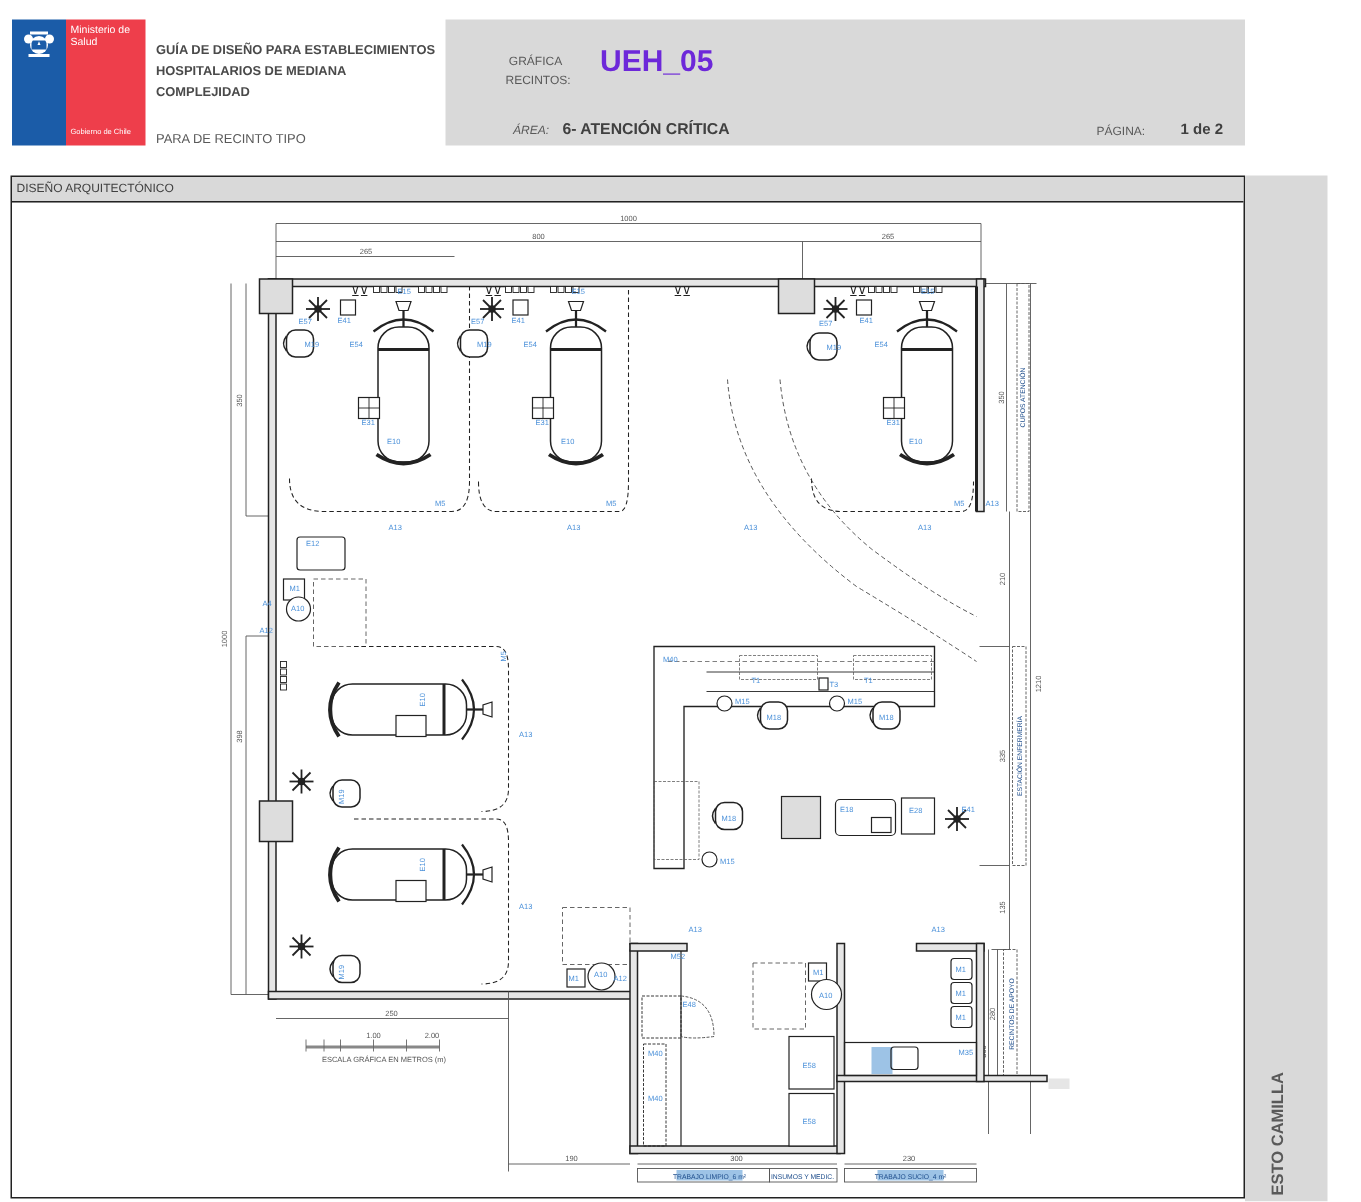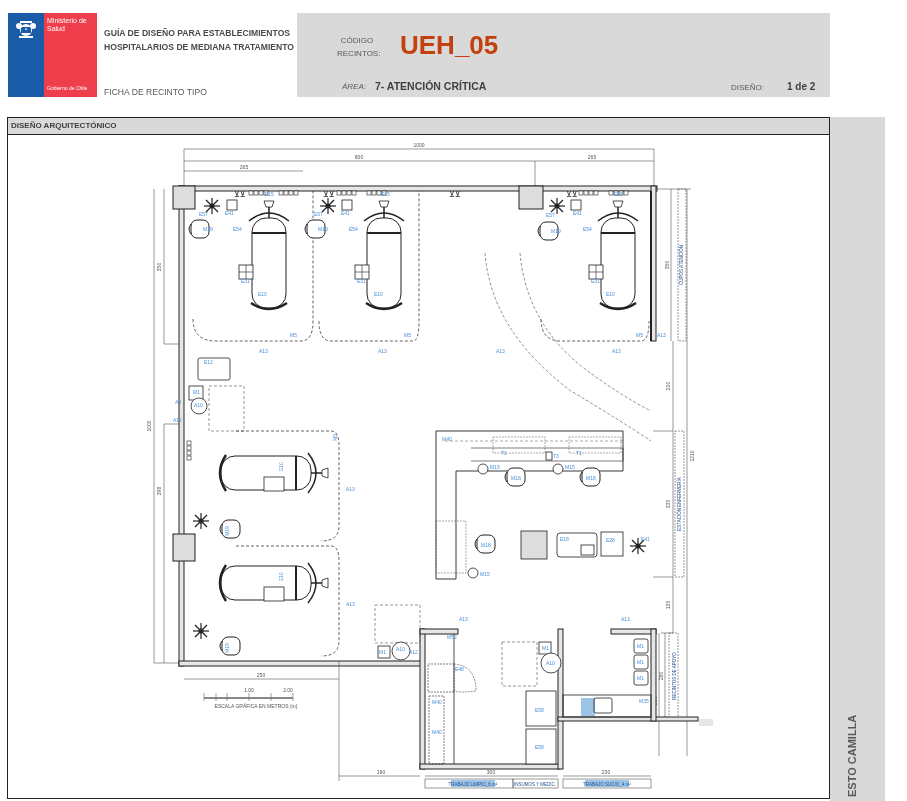--- a/index.html
+++ b/index.html
@@ -11,29 +11,29 @@
   .logo .red { flex: 1; background: #ee3e4b; position: relative; color: #fff; }
   .logo .ministry { position: absolute; left: 3px; top: 4px; font-size: 7px; line-height: 8px; }
   .logo .gob { position: absolute; left: 3px; bottom: 6px; font-size: 5px; white-space: nowrap; }
   .logo .crest { position: absolute; left: 7px; top: 5px; width: 22px; height: 22px; }
 
   .guide-title { position: absolute; left: 104px; top: 26px; font-size: 8.6px; font-weight: bold; line-height: 14px; color: #4a4a4a; width: 190px; }
   .sheet-type { position: absolute; left: 104px; top: 87px; font-size: 8.6px; color: #595959; }
 
   .head-box { position: absolute; left: 297px; top: 13px; width: 533px; height: 84px; background: #d9d9d9; }
   .code-label { position: absolute; left: 40px; top: 21px; font-size: 8px; line-height: 13px; text-align: center; color: #595959; width: 40px; }
-  .code-value { position: absolute; left: 103px; top: 17px; font-size: 26px; font-weight: bold; color: #c2410c; }
+  .code-value { position: absolute; left: 103px; top: 17px; font-size: 20px; font-weight: bold; color: #6d28d9; }
   .room-name { position: absolute; left: 230px; top: 8px; width: 190px; font-size: 10px; font-weight: bold; text-align: center; line-height: 14px; color: #595959; }
   .area-label { position: absolute; left: 45px; top: 69px; font-size: 8px; color: #595959; font-style: italic; }
   .area-value { position: absolute; left: 78px; top: 67px; font-size: 10.5px; font-weight: bold; color: #404040; }
   .page-label { position: absolute; left: 434px; top: 70px; font-size: 8px; color: #595959; }
   .page-value { position: absolute; left: 490px; top: 68px; font-size: 10px; color: #404040; font-weight: bold; }
 
   .section { position: absolute; left: 7px; top: 117px; width: 823px; height: 682px; border: 1px solid #222; background: #fff; }
-  .section-header { height: 17px; background: #d9d9d9; border-bottom: 1px solid #222; font-size: 8px; font-weight: bold; color: #404040; padding: 3px 0 0 3px; }
+  .section-header { height: 17px; background: #d9d9d9; border-bottom: 1px solid #222; font-size: 8px; font-weight: normal; color: #404040; padding: 3px 0 0 3px; }
   .side-strip { position: absolute; left: 830px; top: 117px; width: 55px; height: 684px; background: #d9d9d9; overflow: hidden; }
   .side-text { position: absolute; left: 12px; bottom: -20px; transform-origin: left bottom; transform: rotate(-90deg) translate(0, 0); font-size: 11px; font-weight: bold; color: #595959; white-space: nowrap; width: 10px; }
 
   .plan { position: absolute; left: 0; top: 18px; }
   .plan text { font-family: "Liberation Sans", sans-serif; }
   .lbl { fill: #4a90d9; font-size: 5px; }
   .dim { fill: #555; font-size: 5px; }
   .roomlbl { fill: #1f4e8c; font-size: 4.5px; }
 </style>
 </head>
@@ -50,32 +50,32 @@
       <rect x="5" y="3" width="12" height="2" fill="#fff"></rect>
       <rect x="4" y="18" width="14" height="2" fill="#fff"></rect>
     </svg>
   </div>
   <div class="red">
     <div class="ministry">Ministerio de Salud</div>
     <div class="gob">Gobierno de Chile</div>
   </div>
 </div>
 
-<div class="guide-title">GUÍA DE DISEÑO PARA ESTABLECIMIENTOS HOSPITALARIOS DE MEDIANA TRATAMIENTO</div>
-<div class="sheet-type">FICHA DE RECINTO TIPO</div>
+<div class="guide-title">GUÍA DE DISEÑO PARA ESTABLECIMIENTOS HOSPITALARIOS DE MEDIANA COMPLEJIDAD</div>
+<div class="sheet-type">PARA DE RECINTO TIPO</div>
 
 <div class="head-box">
   <div class="code-label">
-    <div>CÓDIGO</div>
+    <div>GRÁFICA</div>
     <div>RECINTOS:</div>
   </div>
   <div class="code-value">UEH_05</div>
   <div class="area-label">ÁREA:</div>
-  <div class="area-value">7- ATENCIÓN CRÍTICA</div>
-  <div class="page-label">DISEÑO:</div>
+  <div class="area-value">6- ATENCIÓN CRÍTICA</div>
+  <div class="page-label">PÁGINA:</div>
   <div class="page-value">1 de 2</div>
 </div>
 
 <div class="side-strip">
   <div class="side-text" style="position:absolute; left:16px; top:680px; transform: rotate(-90deg); transform-origin: 0 0;">ESTO CAMILLA</div>
 </div>
 
 <div class="section">
   <div class="section-header">DISEÑO ARQUITECTÓNICO</div>
 

